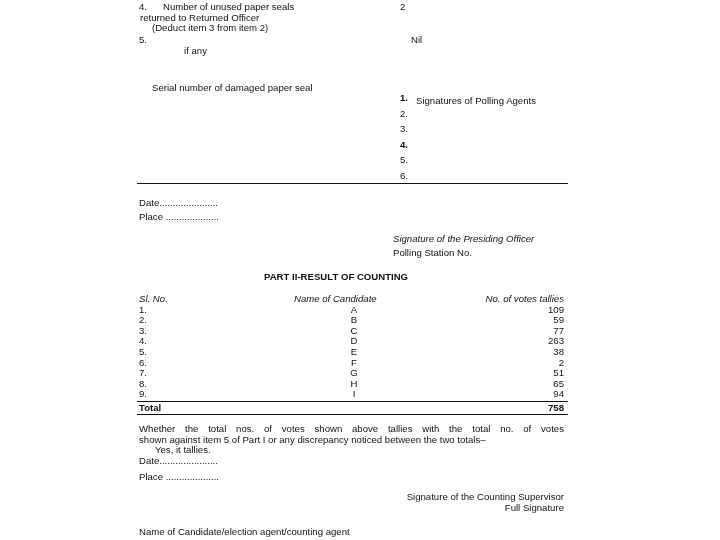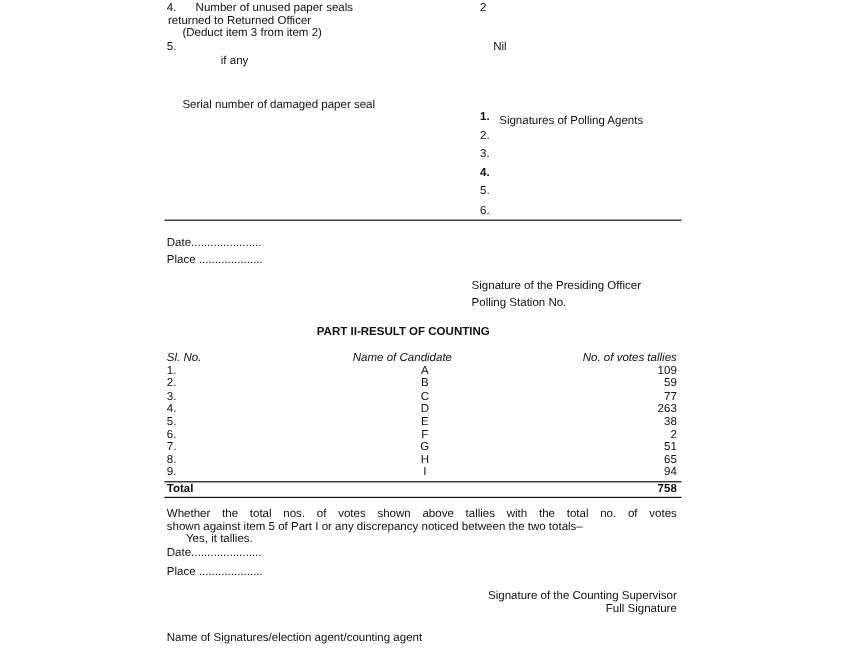--- a/index.html
+++ b/index.html
@@ -63,21 +63,21 @@
   <span class="agent-num" style="top:124px;">3.</span>
   <span class="agent-num bold" style="top:140px;">4.</span>
   <span class="agent-num" style="top:155px;">5.</span>
   <span class="agent-num" style="top:171px;">6.</span>
 </div>
 
 <div class="rule" style="top:183px;"></div>
 
 <span class="abs" style="left:139px; top:198px;">Date......................</span>
 <span class="abs" style="left:139px; top:212px;">Place ....................</span>
-<span class="abs" style="left:393px; top:234px;">Signature of the Presiding Officer</span>
+<span class="abs" style="left:393px; top:234px;font-style:italic;">Signature of the Presiding Officer</span>
 <span class="abs" style="left:393px; top:248px;">Polling Station No.</span>
 
 <span class="abs bold" style="left:264px; top:272px;">PART II-RESULT OF COUNTING</span>
 
 <div>
   <div class="vote-row" style="top:294px;font-style:italic;">
     <span class="sl">Sl. No.</span>
     <span style="left:155px;">Name of Candidate</span>
     <span class="votes">No. of votes tallies</span>
   </div>
@@ -139,13 +139,13 @@
 <div>
   <span class="abs" style="left:139px; top:424px; width:425px; text-align:justify; text-align-last:justify; display:block; white-space:normal;">Whether the total nos. of votes shown above tallies with the total no. of votes</span>
   <span class="abs" style="left:139px; top:434.5px;">shown against item 5 of Part I or any discrepancy noticed between the two totals–</span>
   <span class="abs" style="left:155px; top:445px;">Yes, it tallies.</span>
 </div>
 <span class="abs" style="left:139px; top:456px;">Date......................</span>
 <span class="abs" style="left:139px; top:472px;">Place ....................</span>
 
 <span class="abs right" style="right:156px; top:492px;">Signature of the Counting Supervisor</span>
 <span class="abs right" style="right:156px; top:503px;">Full Signature</span>
-<span class="abs" style="left:139px; top:527px;">Name of Signatures/election agent/counting agent</span>
+<span class="abs" style="left:139px; top:527px;">Name of Candidate/election agent/counting agent</span>
 
 </body></html>

